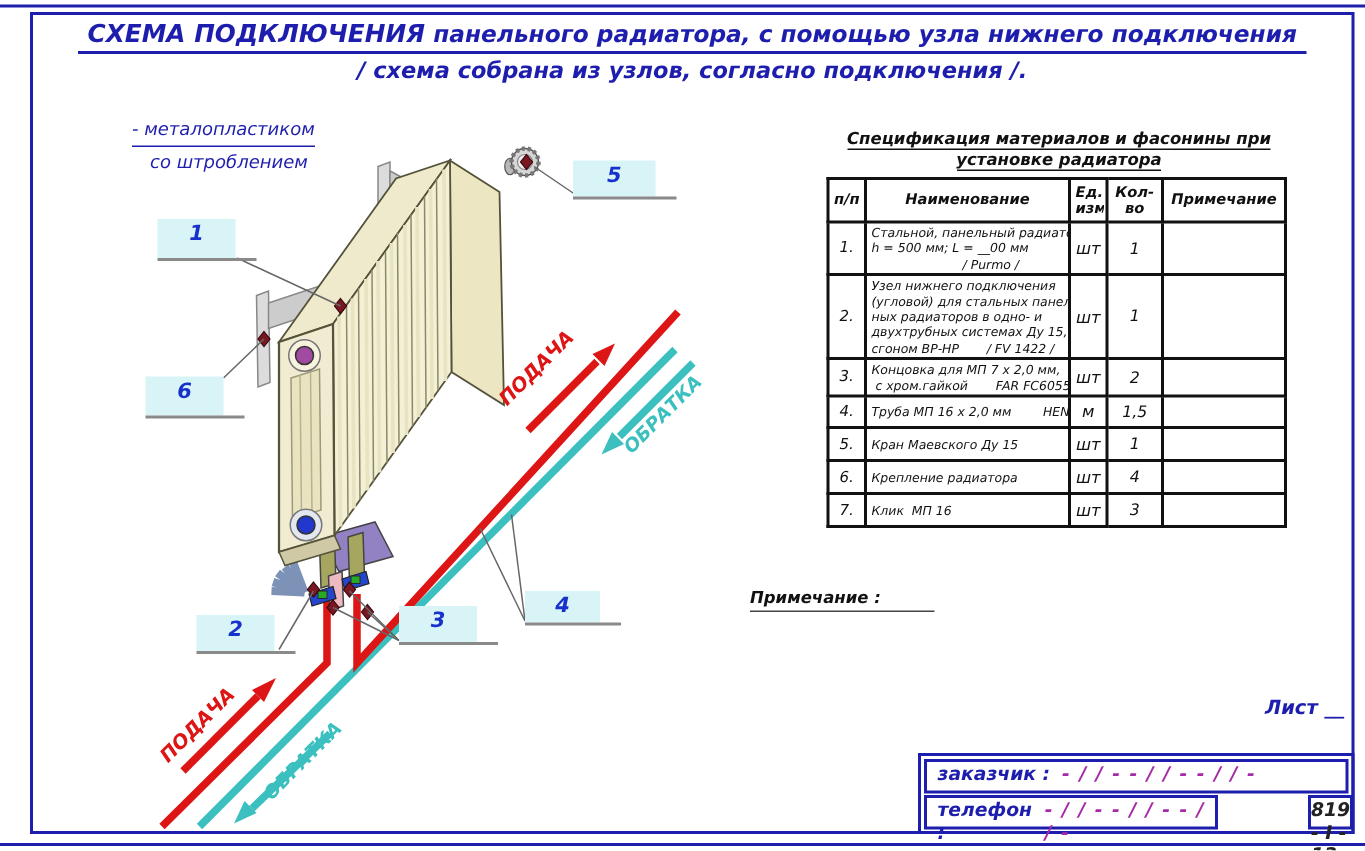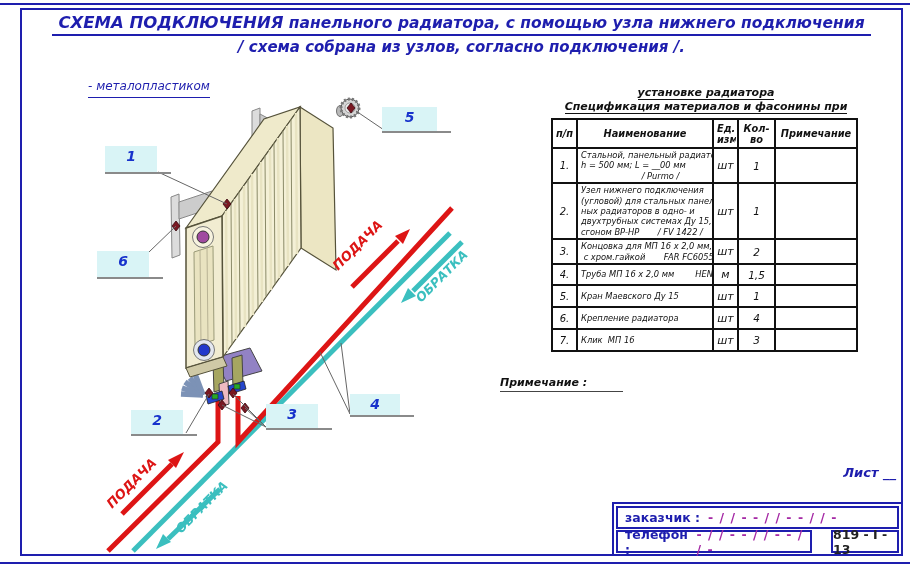--- a/index.html
+++ b/index.html
@@ -32,31 +32,31 @@
   td.name{font-size:8.3px;line-height:10.4px;white-space:pre;}
   td.unit{font-size:11px;text-align:center;}
   td.qty{font-size:10.5px;text-align:center;}
   .pre{white-space:pre;}
   
   .callout{position:absolute;background:#d9f4f6;color:#1732cc;font-weight:bold;
            font-style:italic;font-size:14px;text-align:center;padding-top:2px;box-sizing:border-box;}
   .callout::after{content:"";position:absolute;left:0;width:calc(100% + 14px);
                   height:2px;background:#8a8a8a;bottom:-2px;}
   
-  #note-bottom{position:absolute;left:500px;top:376px;font-size:11px;font-weight:bold;
+  #note-bottom{position:absolute;left:500px;top:392px;font-size:11px;font-weight:bold;
                font-style:italic;color:#111;}
   #note-bottom span{display:inline-block;border-bottom:1.5px solid #444;padding-right:36px;padding-bottom:2px;}
   
   #sheet-label{position:absolute;left:818px;top:465px;width:78px;text-align:right;
                color:#1e1eae;font-weight:bold;font-style:italic;font-size:13px;}
   #title-block{position:absolute;left:612px;top:502px;width:291px;height:54px;
                border:2px solid #1e1eae;box-sizing:border-box;padding:2px;}
   .tb-row{border:2px solid #1e1eae;box-sizing:border-box;height:23px;display:flex;
-          align-items:center;padding-left:7px;font-weight:bold;font-size:12.5px;}
-  .tb-bottom{display:flex;margin-top:1px;}
+          align-items:flex-start;padding-left:7px;font-style:italic;font-weight:bold;font-size:12.5px;}
+  .tb-bottom{display:flex;margin-top:1px;gap:41px;}
   .tb-cell-l{flex:0 0 196px;}
   .tb-cell-r{flex:1;margin-left:19px;justify-content:center;padding-left:0;color:#222;}
   .tb-label{color:#1e1eae;}
   .tb-val{color:#a52aa5;margin-left:8px;letter-spacing:1px;}
   
   #diagram{position:absolute;left:0;top:0;}
   .flow-text{font-family:"DejaVu Sans",sans-serif;font-weight:bold;font-style:italic;}
 </style>
 </head>
 <body>
@@ -66,20 +66,21 @@
 <div class="hline" style="top:562px"></div>
 <div id="frame"></div>
 
 <div id="title-wrap">
   <div id="title-line1"><span class="big">СХЕМА ПОДКЛЮЧЕНИЯ</span><span> панельного радиатора, с помощью узла нижнего подключения</span></div>
   <div id="title-line2">/ схема собрана из узлов, согласно подключения /.</div>
 </div>
 
 <div id="left-note">
   <div><span class="ul">- металопластиком</span></div>
+  <div class="l2">со штроблением</div>
 </div>
 
 <svg id="diagram" width="910" height="567" viewBox="0 0 910 567">
 
   <g>
     <path d="M133,551 L450,233" stroke="#3bbfbf" stroke-width="5" fill="none"></path>
   </g>
   <g>
     <path d="M108,551 L218,442 L218,396" stroke="#dd1515" stroke-width="5" fill="none"></path>
     <path d="M238,396 L238,442 L452,208" stroke="#dd1515" stroke-width="5" fill="none"></path>
@@ -208,22 +209,22 @@
 
 <div class="callout" style="left:105px;top:146px;width:52px;height:26px">1</div>
 <div class="callout" style="left:131px;top:410px;width:52px;height:24px">2</div>
 <div class="callout" style="left:266px;top:404px;width:52px;height:24px">3</div>
 <div class="callout" style="left:350px;top:394px;width:50px;height:21px">4</div>
 <div class="callout" style="left:382px;top:107px;width:55px;height:24px">5</div>
 <div class="callout" style="left:97px;top:251px;width:52px;height:26px">6</div>
 
 <div id="spec">
   <div class="spec-title">
+    <div><span>Спецификация материалов и фасонины при</span></div>
     <div><span>установке радиатора</span></div>
-    <div><span>Спецификация материалов и фасонины при</span></div>
   </div>
   <table>
     <colgroup>
           <col style="width:25px">
           <col style="width:136px">
           <col style="width:25px">
           <col style="width:37px">
           <col style="width:82px">
         </colgroup>
     <tbody>
@@ -251,21 +252,21 @@
 (угловой) для стальных панель-
 ных радиаторов в одно- и
 двухтрубных системах Ду 15, со
 сгоном ВР-НР       / FV 1422 /</td>
       <td class="unit">шт</td>
       <td class="qty">1</td>
       <td></td>
     </tr>
     <tr style="height:22px">
       <td class="num">3.</td>
-      <td class="name">Концовка для МП 16 х 2,0 мм,
+      <td class="name">Концовка для МП 7 х 2,0 мм,
  с хром.гайкой       FAR FC6055</td>
       <td class="unit">шт</td>
       <td class="qty">2</td>
       <td></td>
     </tr>
     <tr style="height:21px">
       <td class="num">4.</td>
       <td class="name">Труба МП 16 х 2,0 мм        HENCO</td>
       <td class="unit">м</td>
       <td class="qty">1,5</td>

